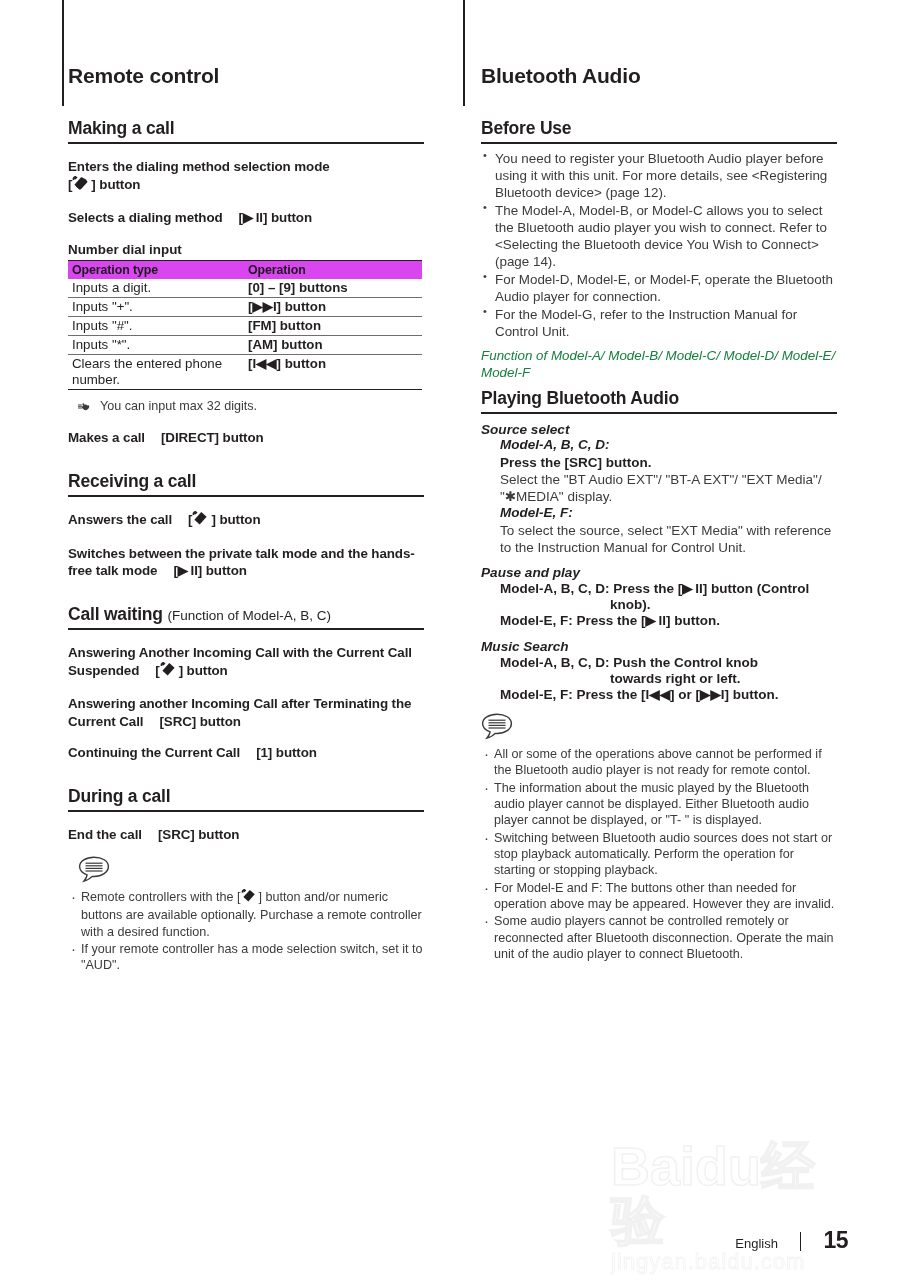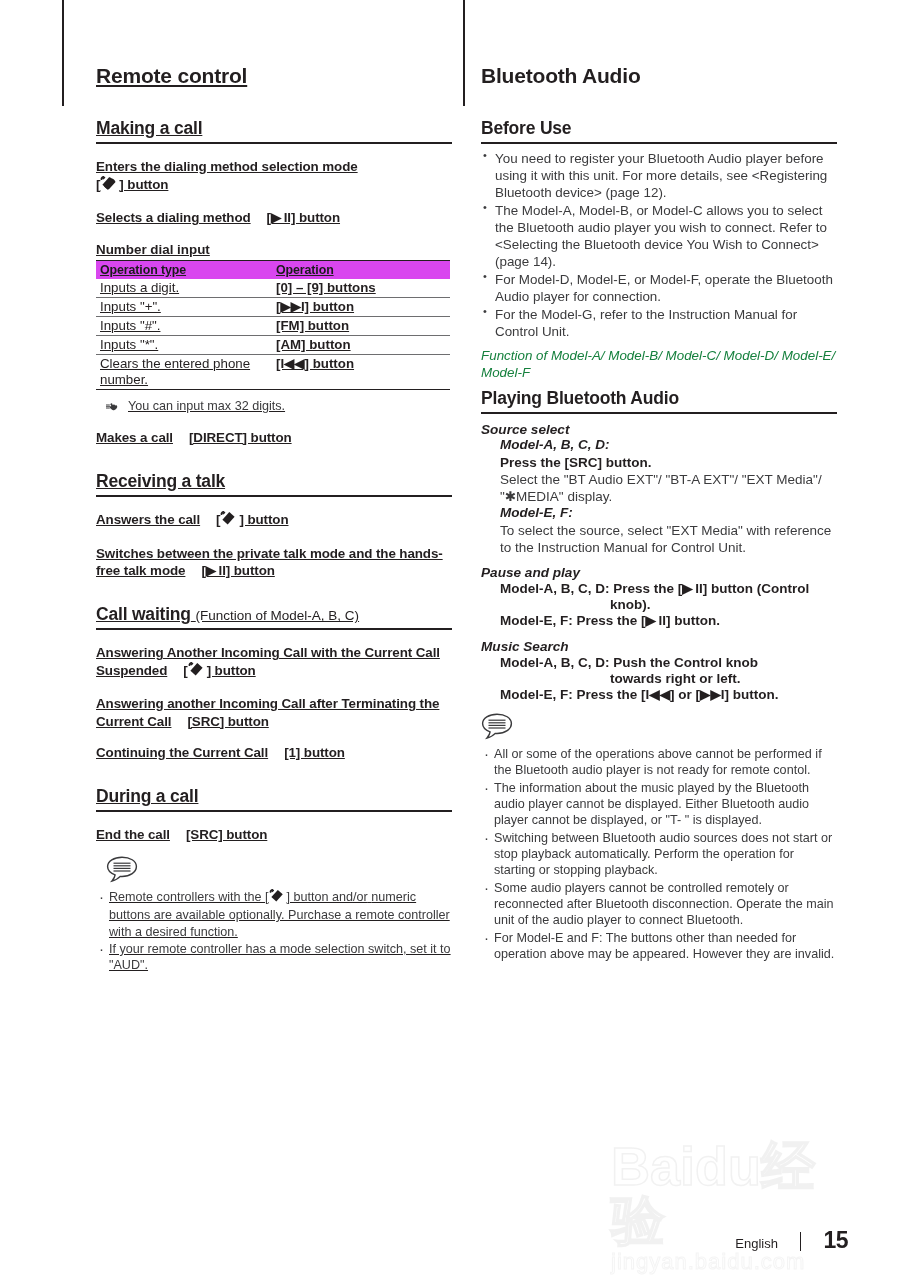--- a/index.html
+++ b/index.html
@@ -30,21 +30,21 @@
   }
   .col-rule.left  { left: 62px; }
   .col-rule.right { left: 463px; }
 
   
   .column {
     position: absolute;
     top: 0;
     width: 356px;
   }
-  .column.left  { left: 96px; text-decoration: underline; }
+  .column.left  { left: 68px; }
   .column.right { left: 481px; }
 
   
   .chapter-title {
     font-size: 21px;
     font-weight: bold;
     letter-spacing: -0.2px;
     margin: 0;
     padding-top: 64px;
     line-height: 1.1;
@@ -351,21 +351,21 @@
         </g>
           </svg>
       </span>
       <span>You can input max 32 digits.</span>
     </div>
 
     <div class="op">
       <span>Makes a call</span><span class="gap"></span><span class="btn">[DIRECT] button</span>
     </div>
 
-    <h2 class="section-head sec-gap-md">Receiving a talk</h2>
+    <h2 class="section-head sec-gap-md">Receiving a call</h2>
 
     <div class="op">
       <span>Answers the call</span><span class="gap"></span><span class="btn">[<span class="phone-ico"><svg width="19" height="15" viewBox="0 0 19 15">
               <g fill="#231f20">
                 <path d="M3.2 3.3c-.6-.5-.3-1.4.2-1.9.6-.6 1.4-.9 1.8-.3.3.5-.1 1-.5 1.3-.5.4-1 .6-.8 1.1z"></path>
                 <path d="M.9 4.0C.2 3.2.5 1.9 1.4 1.0 2.3.1 3.6-.3 4.2.4c.4.5 0 1.0-.6 1.5-.8.7-1.5 1.4-1.2 2.0z"></path>
                 <path d="M9.3 1.0l5.3 4.7-6.9 7.7L2.4 8.7 9.3 1.0z"></path>
               </g>
             </svg></span><span>] button</span></span>
     </div>
@@ -478,22 +478,22 @@
           <rect x="7.5" y="11.8" width="17" height="1.2"></rect>
           <rect x="7.5" y="14.4" width="17" height="1.2"></rect>
         </g>
       </svg>
     </div>
 
     <ul class="bullets note-bullets">
       <li>All or some of the operations above cannot be performed if the Bluetooth audio player is not ready for remote contol.</li>
       <li>The information about the music played by the Bluetooth audio player cannot be displayed. Either Bluetooth audio player cannot be displayed, or "T- " is displayed.</li>
       <li>Switching between Bluetooth audio sources does not start or stop playback automatically. Perform the operation for starting or stopping playback.</li>
+      <li>For Model-E and F: The buttons other than needed for operation above may be appeared. However they are invalid.</li>
       <li>Some audio players cannot be controlled remotely or reconnected after Bluetooth disconnection. Operate the main unit of the audio player to connect Bluetooth.</li>
-      <li>For Model-E and F: The buttons other than needed for operation above may be appeared. However they are invalid.</li>
     </ul>
 
   </div>
 
   <div class="watermark">
     <div class="wm-text">
       <span>Baidu</span><span>经验</span>
     </div>
     <div class="wm-sub">jingyan.baidu.com</div>
   </div>

